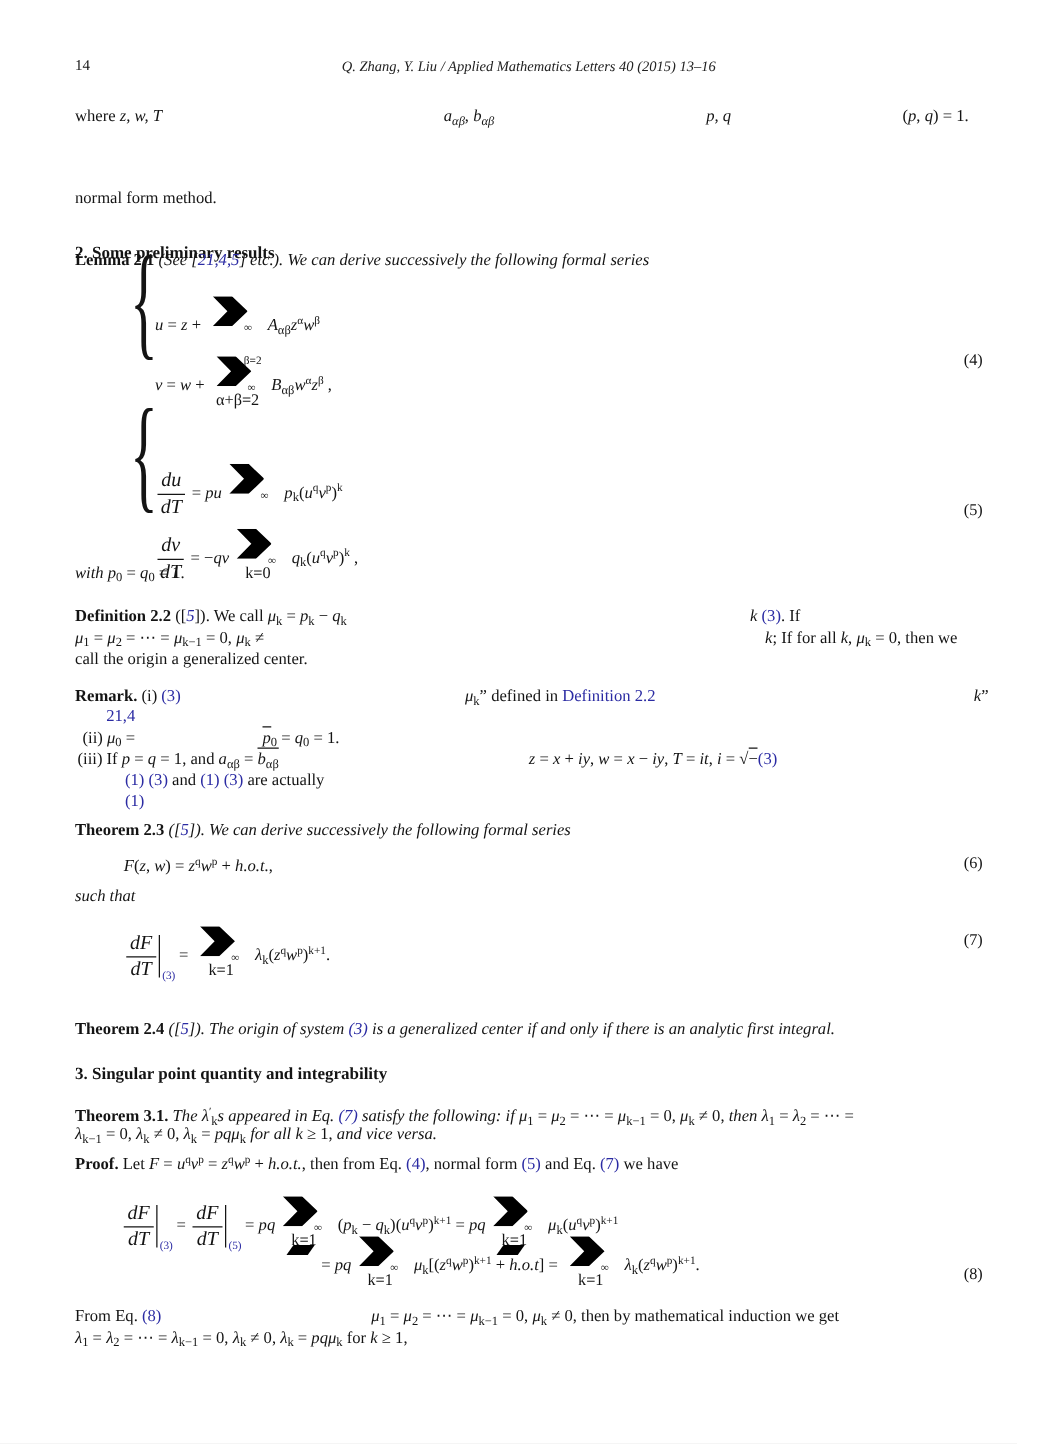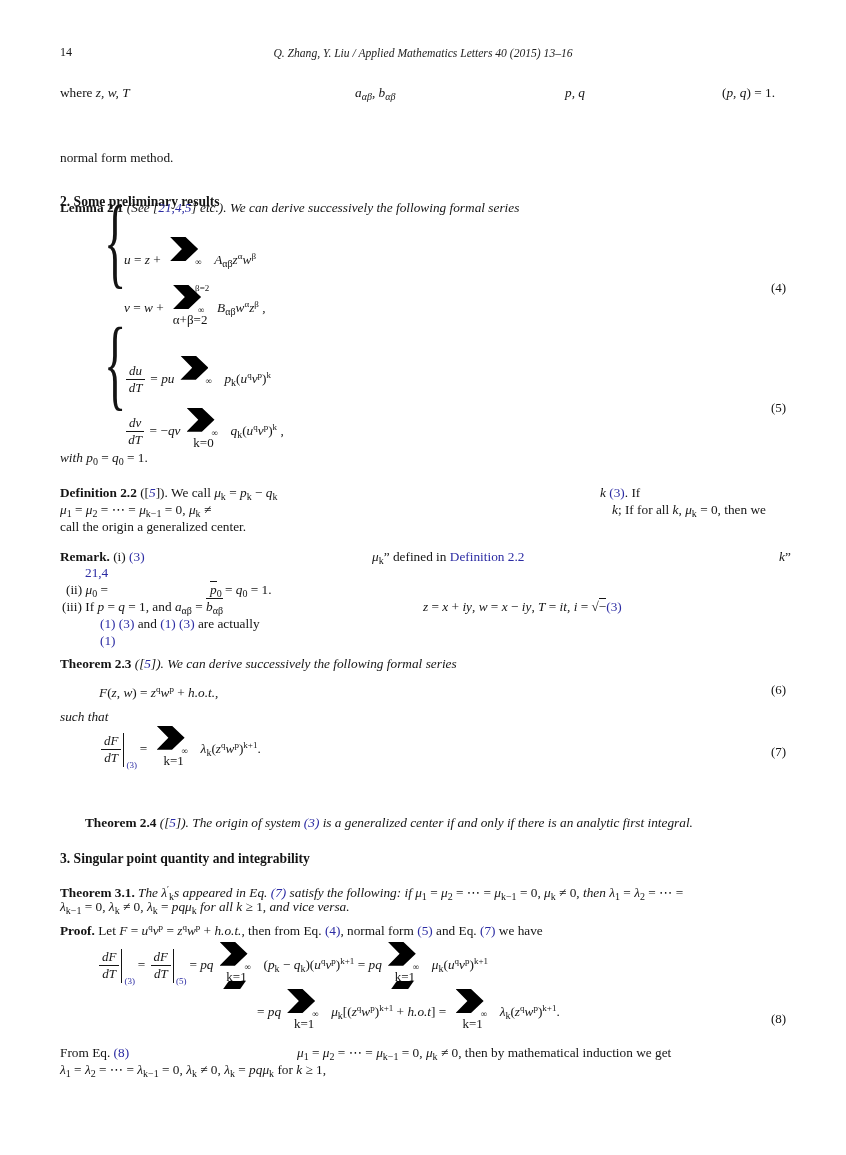--- a/index.html
+++ b/index.html
@@ -13,21 +13,21 @@
   .sb{font-size:10px;vertical-align:-3px;letter-spacing:0;}
   .sp{font-size:9px;vertical-align:5px;}
   .ov{border-top:1px solid #141414;}
   .row{white-space:nowrap;}
   .hdr-title{width:100%;text-align:center;font-style:italic;font-size:11.6px;color:#222;}
   .pagenum{font-size:12px;}
   .h-sec{font-weight:bold;font-size:13.6px;}
   .eqnum{font-size:13px;}
   
   .frac{display:inline-block;vertical-align:middle;text-align:center;font-style:italic;
-        line-height:1.1;margin:4px 2px;font-size:13px;}
+        line-height:1.1;margin:16px 2px;font-size:16px;}
   .frac .n{display:block;border-bottom:1px solid #141414;padding:0 3px 1px 3px;}
   .frac .d{display:block;padding-top:1px;}
   
   .vbar{display:inline-block;vertical-align:middle;position:relative;border-left:1.2px solid #141414;
         height:34px;width:4px;margin-right:8px;}
   .vbar .vsub{position:absolute;bottom:-7px;left:2px;font-size:9px;}
   
   .sum{display:inline-block;vertical-align:middle;position:relative;width:34px;height:30px;margin:0 10px 0 6px;}
   .sum .chev{position:absolute;top:-9px;left:0;width:28px;height:24px;background:#000;
              clip-path:polygon(0 0,55% 0,100% 50%,55% 100%,0 100%,42% 50%);}
@@ -94,21 +94,21 @@
   <div class="abs row" style="left:60px;top:655px;"><span class="b">Theorem 2.3</span><span class="it"> ([</span><span class="it lk">5</span><span class="it">]).</span><span>  </span><span class="it">We can derive successively the following formal series</span></div>
 
   <div class="abs row" style="left:99px;top:681px;"><span class="it">F</span><span>(</span><span class="it">z</span><span>, </span><span class="it">w</span><span>) = </span><span class="it">z</span><span class="sp">q</span><span class="it">w</span><span class="sp">p</span><span> + </span><span class="it">h.o.t.</span><span>,</span></div>
   <div class="abs eqnum" style="left:771px;top:681px;">(6)</div>
 
   <div class="abs row" style="left:60px;top:708px;"><span class="it">such that</span></div>
 
   <div class="abs row" style="left:99px;top:730px;"><span class="frac"><span class="n">dF</span><span class="d">dT</span></span><span class="vbar"><span class="vsub lk">(3)</span></span><span> = </span><span class="sum"><div class="chev"></div><span class="brx">∞</span><span class="bot">k=1</span></span><span class="it">λ</span><span class="sb">k</span><span>(</span><span class="it">z</span><span class="sp">q</span><span class="it">w</span><span class="sp">p</span><span>)</span><span class="sp">k+1</span><span>.</span></div>
   <div class="abs eqnum" style="left:771px;top:743px;">(7)</div>
 
-  <div class="abs row" style="left:60px;top:814px;margin-left:25px;"><span class="b">Theorem 2.4</span><span class="it"> ([</span><span class="it lk">5</span><span class="it">]).</span><span>  </span><span class="it">The origin of system </span><span class="it lk">(3)</span><span class="it"> is a generalized center if and only if there is an analytic first integral.</span></div>
+  <div class="abs row" style="left:60px;top:814px;"><span class="b">Theorem 2.4</span><span class="it"> ([</span><span class="it lk">5</span><span class="it">]).</span><span>  </span><span class="it">The origin of system </span><span class="it lk">(3)</span><span class="it"> is a generalized center if and only if there is an analytic first integral.</span></div>
 
   <div class="abs h-sec" style="left:60px;top:850px;">3. Singular point quantity and integrability</div>
 
   <div class="abs row" style="left:60px;top:881px;"><span class="b">Theorem 3.1.</span><span>  </span><span class="it">The </span><span class="it">λ</span><span class="sp">′</span><span class="sb">k</span><span class="it">s</span><span class="it"> appeared in Eq. </span><span class="it lk">(7)</span><span class="it"> satisfy the following: if </span><span class="it">μ</span><span class="sb">1</span><span> = </span><span class="it">μ</span><span class="sb">2</span><span> = ⋯ = </span><span class="it">μ</span><span class="sb">k−1</span><span> = 0,  </span><span class="it">μ</span><span class="sb">k</span><span> ≠ 0, </span><span class="it">then </span><span class="it">λ</span><span class="sb">1</span><span> = </span><span class="it">λ</span><span class="sb">2</span><span> = ⋯ =</span></div>
   <div class="abs row" style="left:60px;top:898px;"><span class="it">λ</span><span class="sb">k−1</span><span> = 0,  </span><span class="it">λ</span><span class="sb">k</span><span> ≠ 0,  </span><span class="it">λ</span><span class="sb">k</span><span> = </span><span class="it">pq</span><span class="it">μ</span><span class="sb">k</span><span class="it"> for all </span><span class="it">k</span><span> ≥ 1, </span><span class="it">and vice versa.</span></div>
 
   <div class="abs row" style="left:60px;top:919px;"><span class="b">Proof.</span><span>  Let </span><span class="it">F</span><span> = </span><span class="it">u</span><span class="sp">q</span><span class="it">v</span><span class="sp">p</span><span> = </span><span class="it">z</span><span class="sp">q</span><span class="it">w</span><span class="sp">p</span><span> + </span><span class="it">h.o.t.</span><span>, then from Eq. </span><span class="lk">(4)</span><span>, normal form </span><span class="lk">(5)</span><span> and Eq. </span><span class="lk">(7)</span><span> we have</span></div>
 
   <div class="abs row" style="left:97px;top:946px;"><span class="frac"><span class="n">dF</span><span class="d">dT</span></span><span class="vbar"><span class="vsub lk">(3)</span></span><span> = </span><span class="frac"><span class="n">dF</span><span class="d">dT</span></span><span class="vbar"><span class="vsub lk">(5)</span></span><span> = </span><span class="it">pq</span><span class="sum"><div class="chev"></div><span class="brx">∞</span><span class="bot">k=1</span><div class="slab"></div></span><span>(</span><span class="it">p</span><span class="sb">k</span><span> − </span><span class="it">q</span><span class="sb">k</span><span>)(</span><span class="it">u</span><span class="sp">q</span><span class="it">v</span><span class="sp">p</span><span>)</span><span class="sp">k+1</span><span> = </span><span class="it">pq</span><span class="sum"><div class="chev"></div><span class="brx">∞</span><span class="bot">k=1</span><div class="slab"></div></span><span class="it">μ</span><span class="sb">k</span><span>(</span><span class="it">u</span><span class="sp">q</span><span class="it">v</span><span class="sp">p</span><span>)</span><span class="sp">k+1</span></div>
   <div class="abs row" style="left:257px;top:998px;"><span>= </span><span class="it">pq</span><span class="sum"><div class="chev"></div><span class="brx">∞</span><span class="bot">k=1</span></span><span class="it">μ</span><span class="sb">k</span><span>[(</span><span class="it">z</span><span class="sp">q</span><span class="it">w</span><span class="sp">p</span><span>)</span><span class="sp">k+1</span><span> + </span><span class="it">h.o.t</span><span>] = </span><span class="sum"><div class="chev"></div><span class="brx">∞</span><span class="bot">k=1</span></span><span class="it">λ</span><span class="sb">k</span><span>(</span><span class="it">z</span><span class="sp">q</span><span class="it">w</span><span class="sp">p</span><span>)</span><span class="sp">k+1</span><span>.</span></div>

